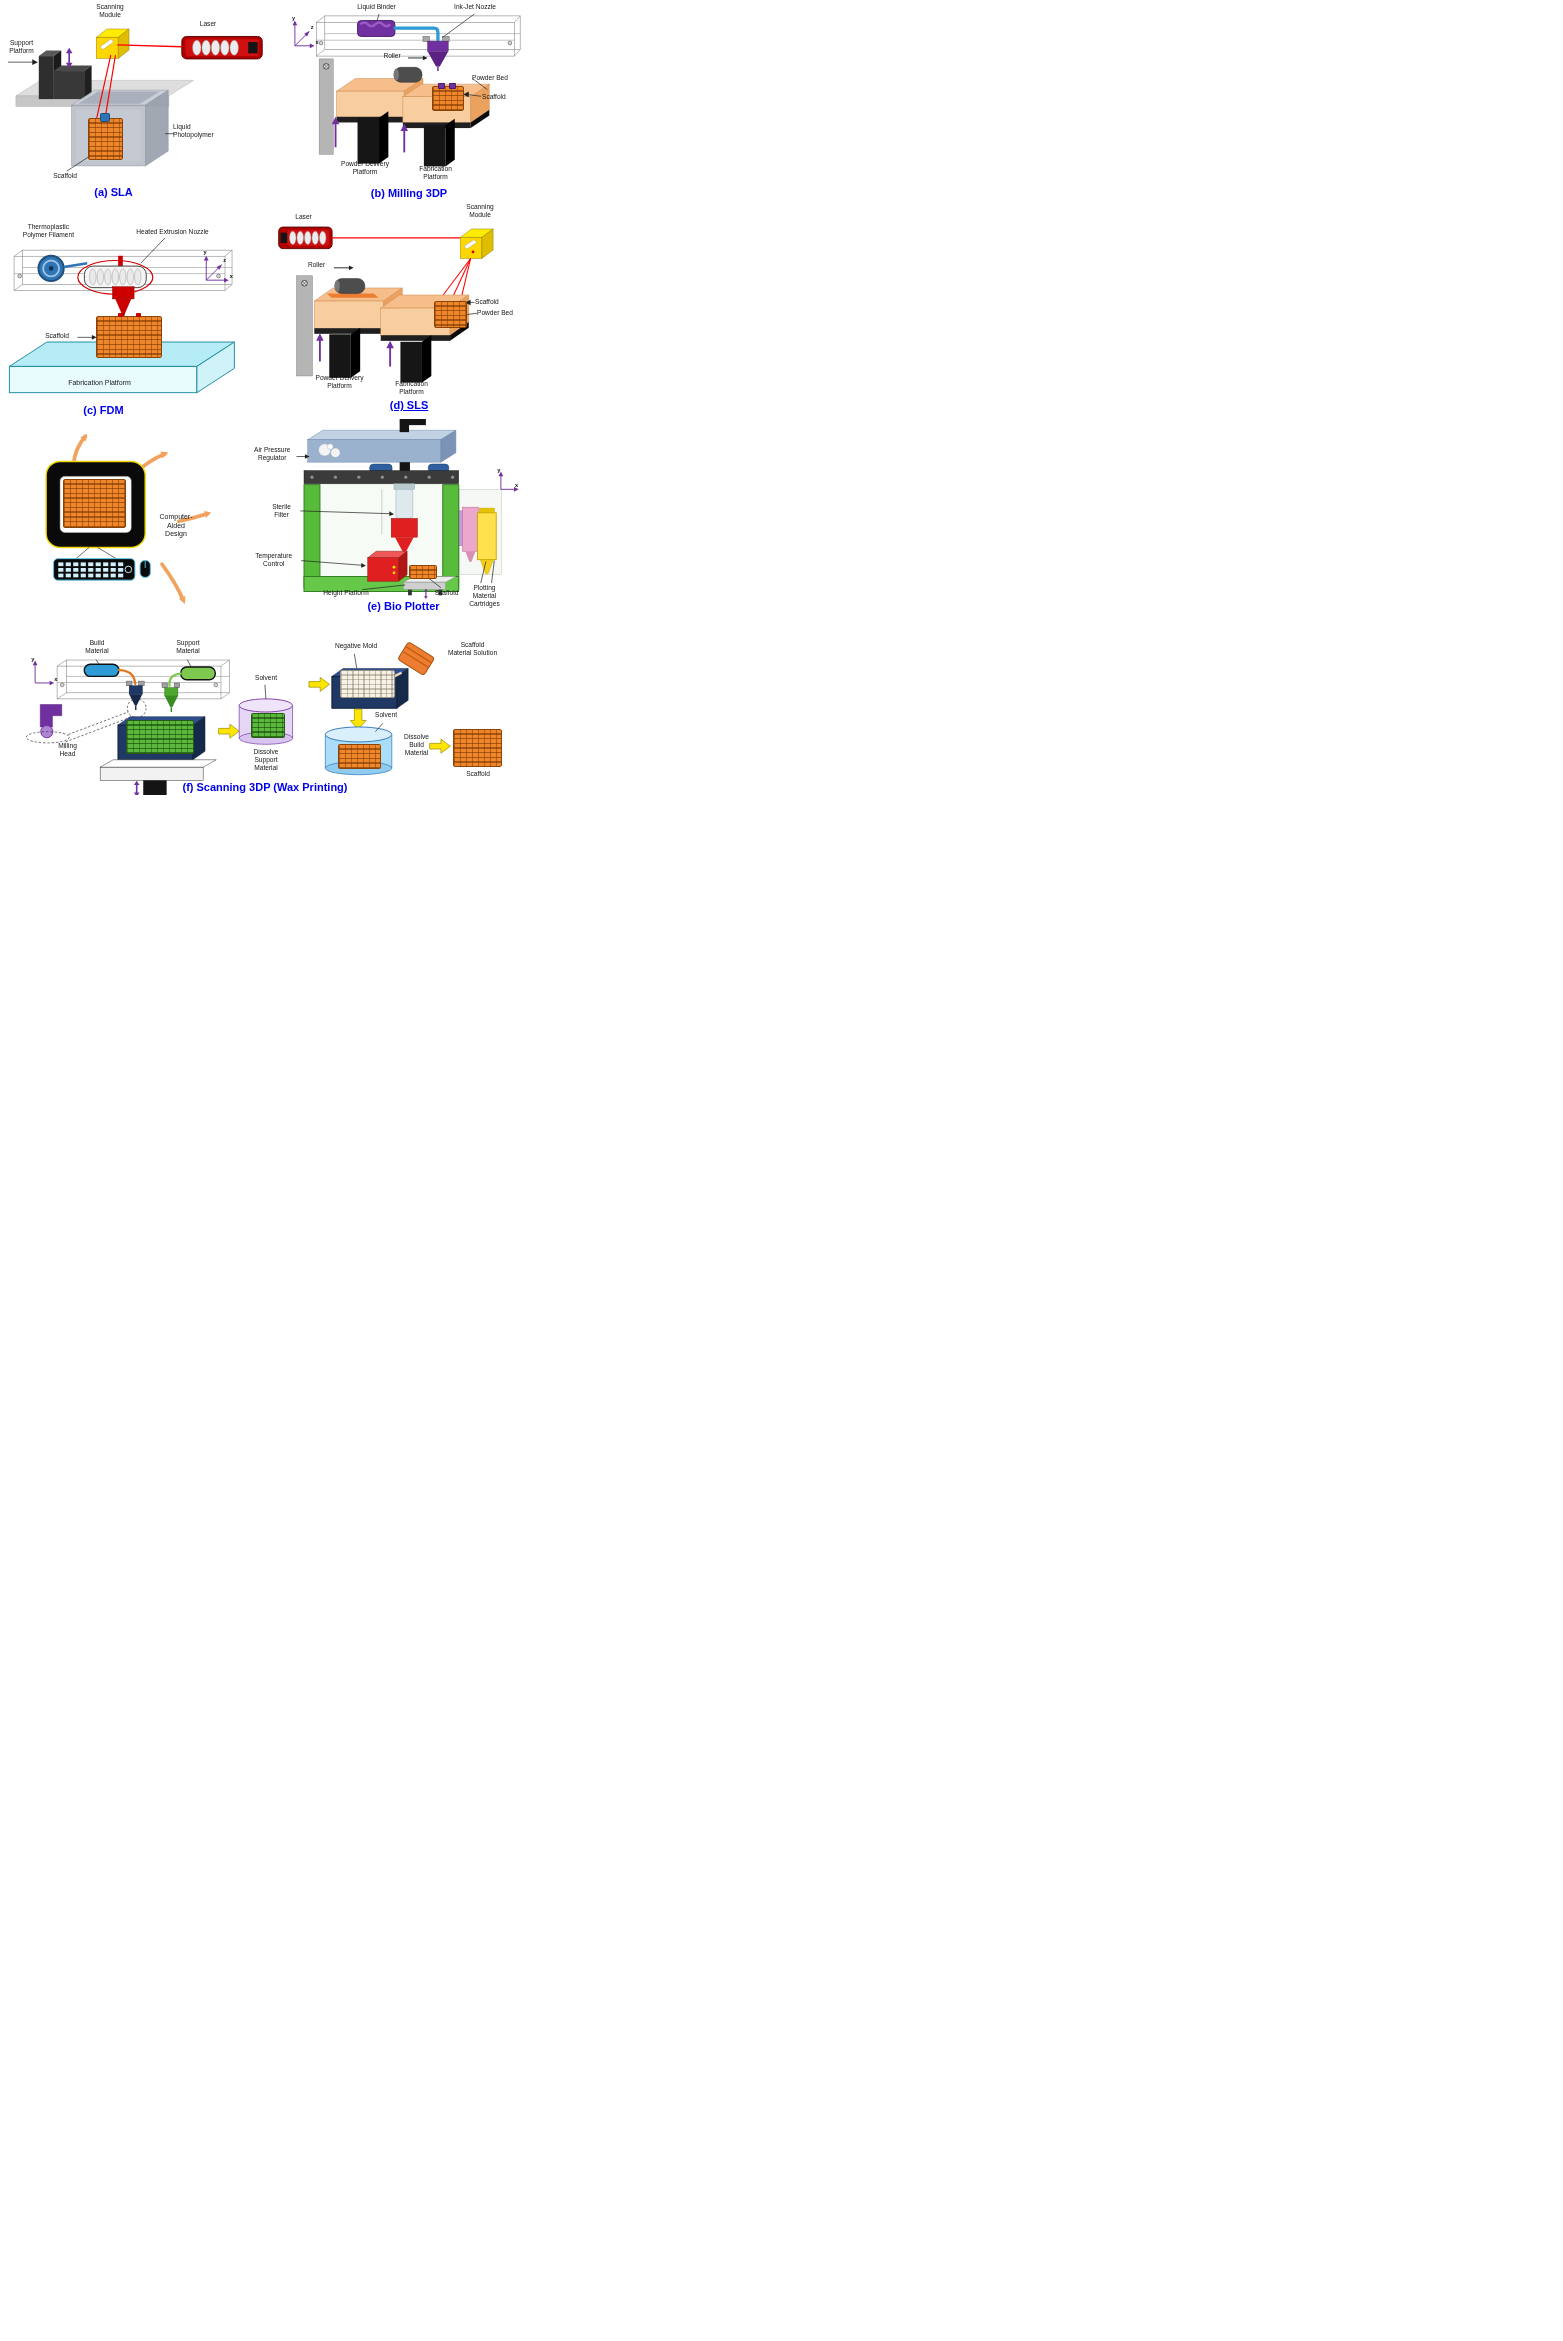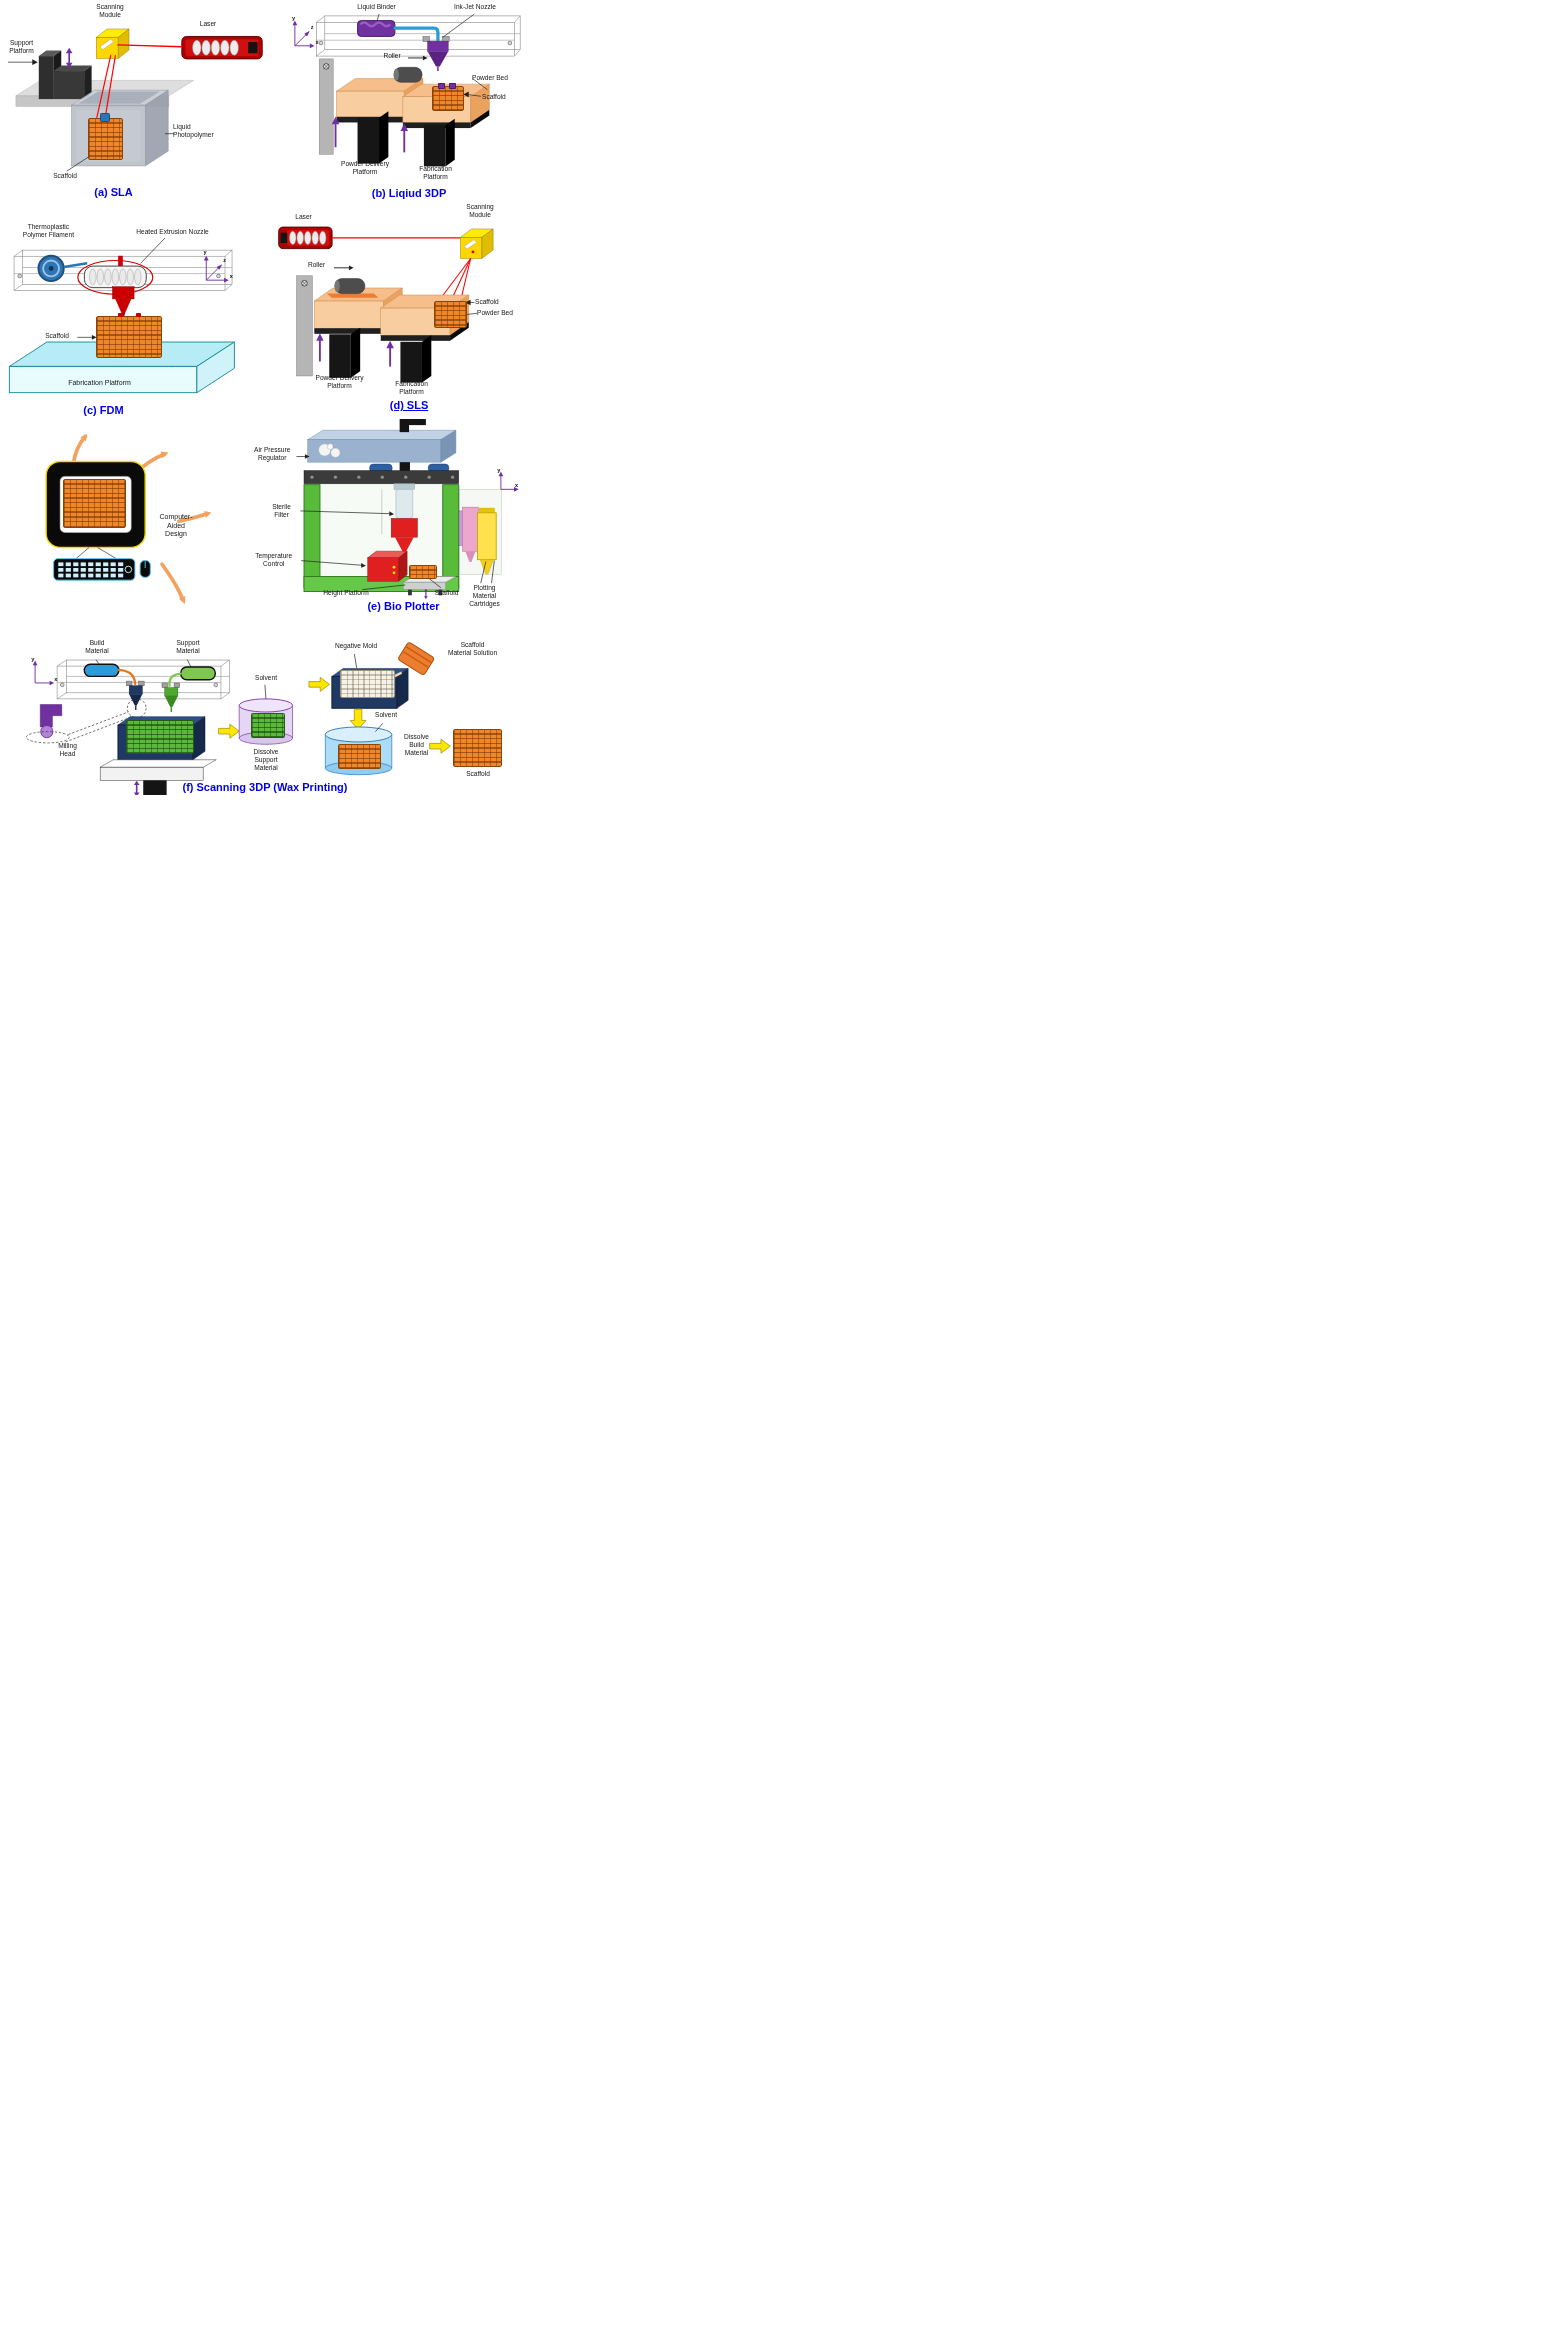--- a/index.html
+++ b/index.html
@@ -190,21 +190,21 @@
     <div class="binder-tip" style="left:162px;top:83px;width:4.7px;height:4.2px;"></div>
     <div class="lbl" style="left:60px;top:2.8px;width:59px;">Liquid Binder</div>
     <div class="lbl" style="left:155px;top:2.8px;width:66px;">Ink-Jet Nozzle</div>
     <div class="lbl" style="left:90px;top:52px;width:30px;">Roller</div>
     <div class="lbl la" style="left:185px;top:74px;width:49px;">Powder Bed</div>
     <div class="lbl la" style="left:195px;top:93px;width:40px;">Scaffold</div>
     <div class="lbl" style="left:43px;top:160px;width:70px;">Powder Delivery
 Platform</div>
     <div class="lbl" style="left:118px;top:165px;width:61px;">Fabrication
 Platform</div>
-    <div class="caption" style="left:66px;top:187px;width:112px;">(b) Liqiud 3DP</div>
+    <div class="caption" style="left:66px;top:187px;width:112px;">(b) Milling 3DP</div>
   </div>
 
   <div class="panel" style="left:0;top:207px;width:240px;height:211px;">
     <svg viewBox="0 0 512 450" width="240" height="211">
       <g fill="none" stroke="#8a8a8a" stroke-width="1.3">
         <rect x="48" y="92" width="447" height="73"></rect>
         <rect x="30" y="105" width="450" height="73"></rect>
         <line x1="30" y1="105" x2="48" y2="92"></line>
           <line x1="480" y1="105" x2="495" y2="92"></line>
         <line x1="30" y1="178" x2="48" y2="165"></line>

